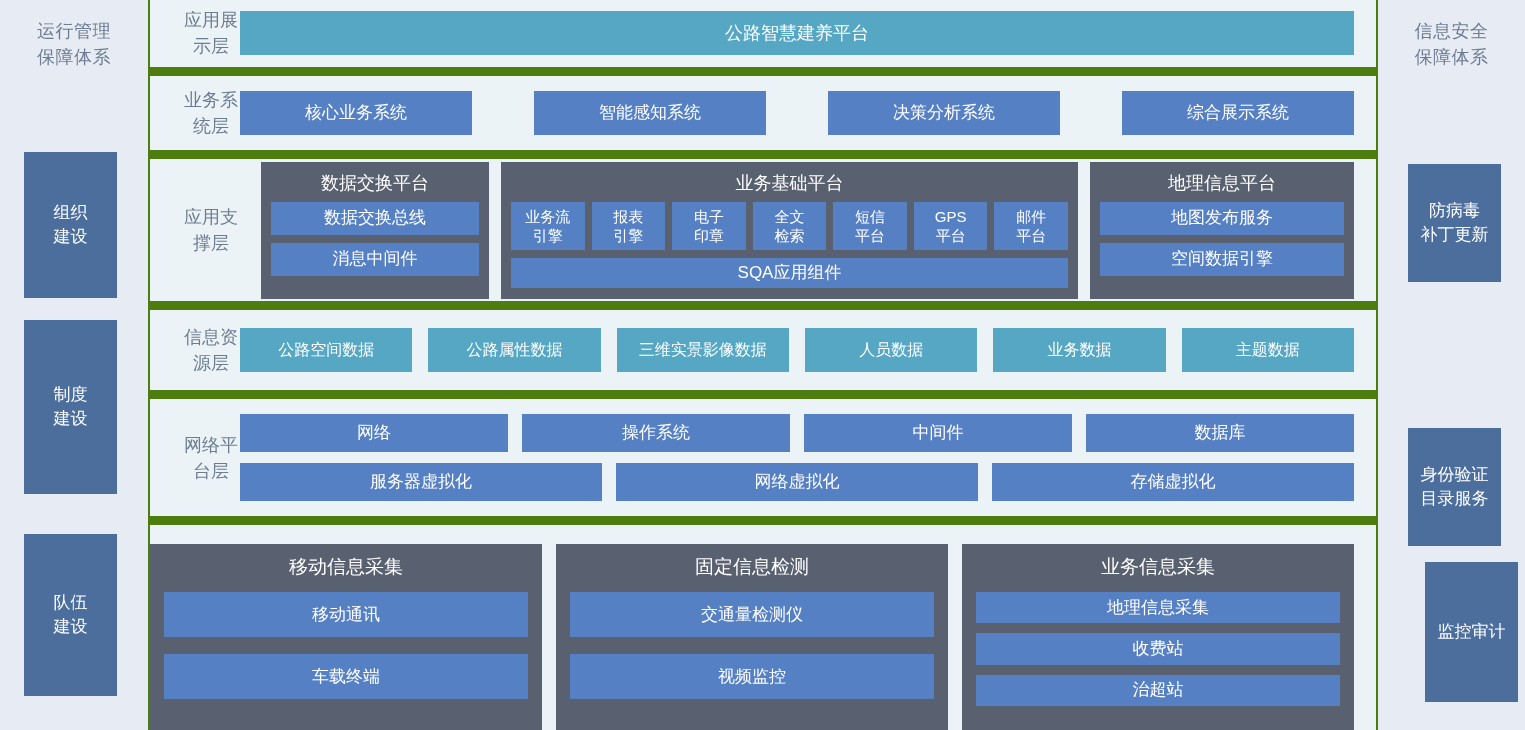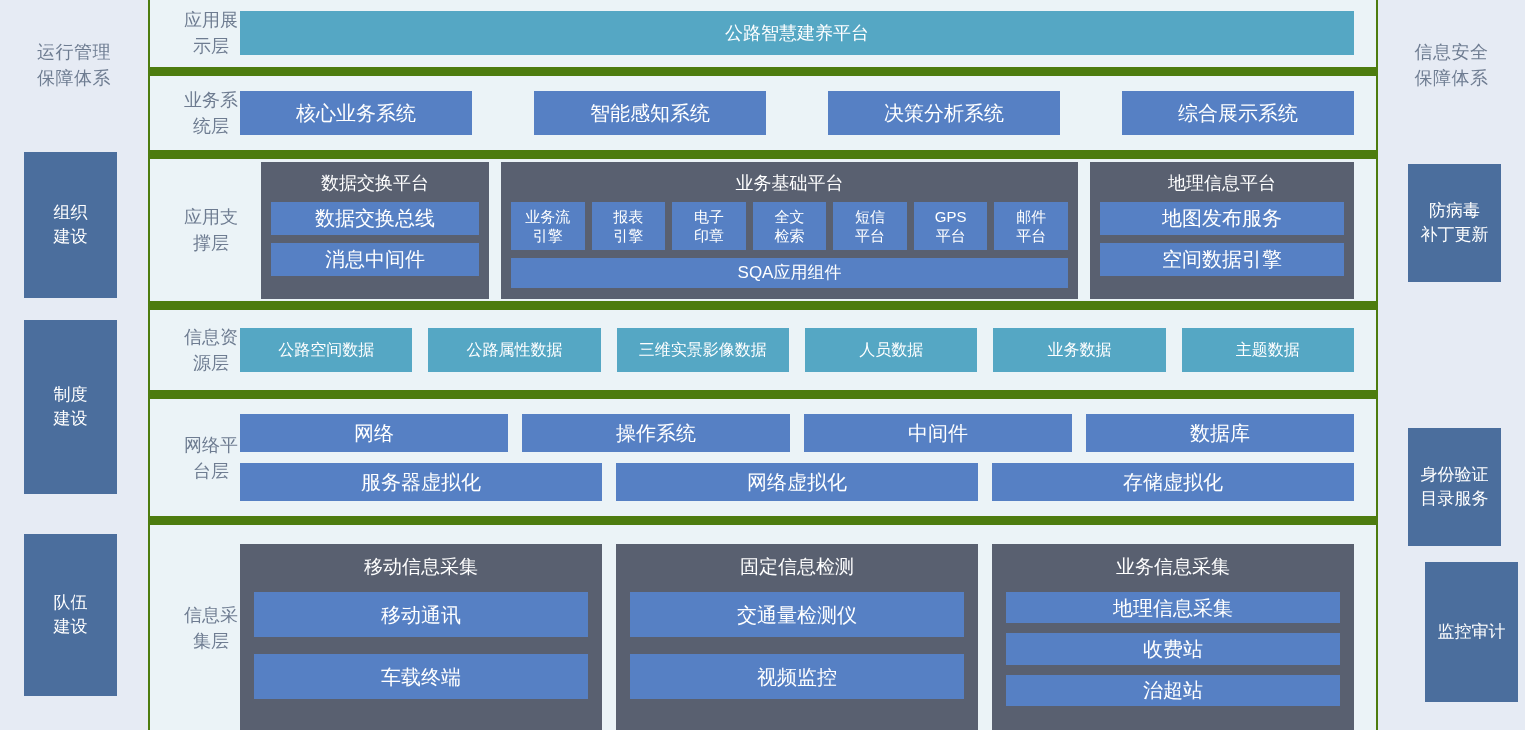--- a/index.html
+++ b/index.html
@@ -29,21 +29,20 @@
   }
   .side-col.right { width: 147px; flex: 0 0 147px; }
 
   .side-title {
     color: #6E7C91;
     font-size: 18px;
     line-height: 26px;
     text-align: center;
     padding-top: 18px;
     letter-spacing: .5px;
-    margin-top: 21px;
   }
   .side-box {
     width: 93px;
     background: #4B6E9D;
     color: #ffffff;
     font-size: 17px;
     line-height: 24px;
     text-align: center;
     display: flex;
     align-items: center;
@@ -101,21 +100,21 @@
   .r-network  { height: 121px; }
   .r-collect  { height: 205px; }
 
   
   .box {
     color: #ffffff;
     text-align: center;
     display: flex;
     align-items: center;
     justify-content: center;
-    font-size: 20px;
+    font-size: 17px;
     line-height: 22px;
   }
   .teal   { background: #55A7C4; }
   .blue   { background: #5680C4; }
   .panel  { background: #596070; }
 
   
   .banner { flex: 1; height: 44px; font-size: 18px; }
 
   
@@ -318,24 +317,20 @@
           <div class="net-line">
             <div class="box blue">服务器虚拟化</div>
             <div class="box blue">网络虚拟化</div>
             <div class="box blue">存储虚拟化</div>
           </div>
         </div>
       </div>
     </div>
 
     <div class="row r-collect">
-      <div class="row-label">
-        <div>信息采</div>
-        <div>集层</div>
-      </div>
       <div class="row-body" style="align-items:flex-start;">
         <div class="col-wrap">
 
           <div class="col-pane panel cp-a">
             <div class="cp-title">移动信息采集</div>
             <div class="box blue">移动通讯</div>
             <div class="box blue">车载终端</div>
           </div>
 
           <div class="col-pane panel cp-b">

